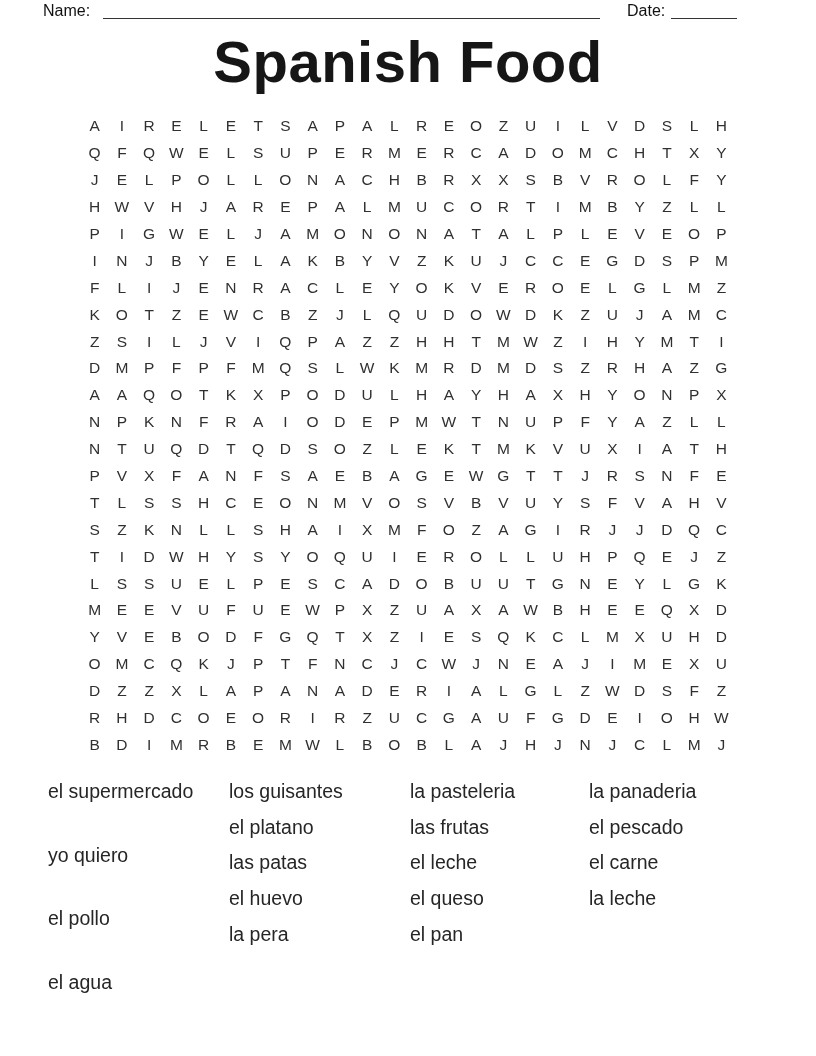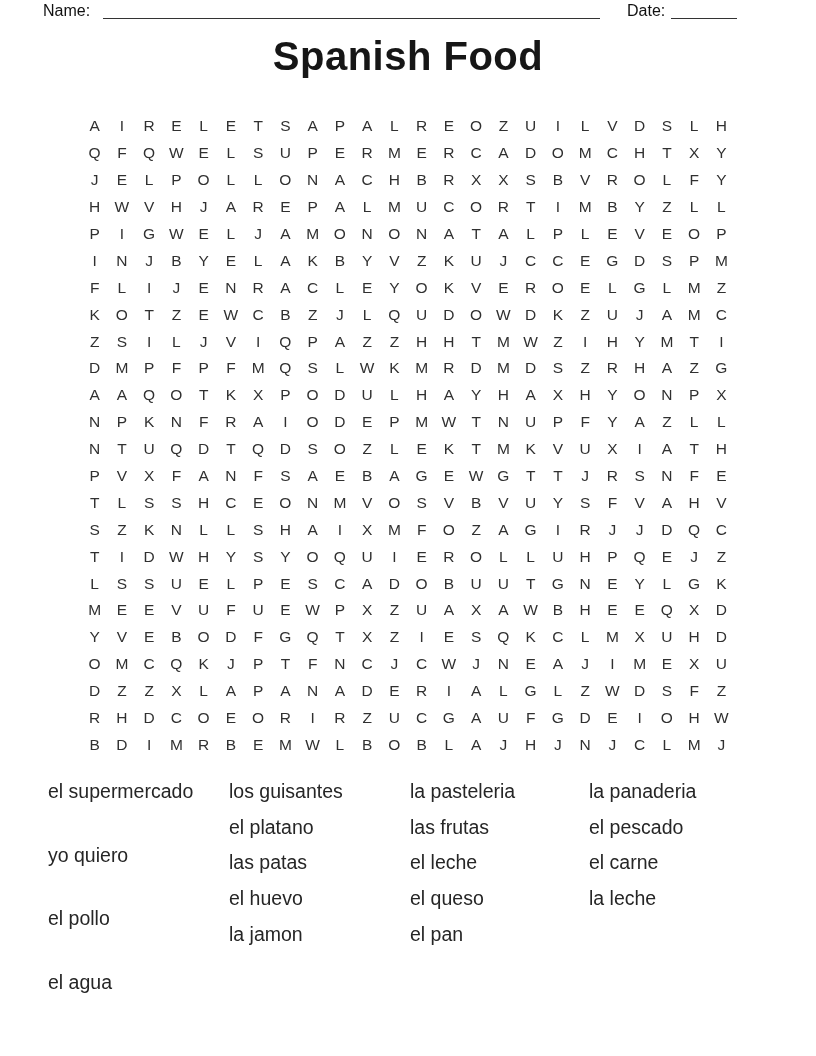--- a/index.html
+++ b/index.html
@@ -29,26 +29,26 @@
     position: absolute;
     top: 18px;
     border-bottom: 1.6px solid #333333;
     height: 0;
   }
   #name-line { left: 103px; width: 497px; }
   #date-line { left: 671px; width: 66px; }
   
   .title {
     position: absolute;
-    top: 34px;
+    top: 28px;
     left: 0;
     width: 100%;
     margin: 0;
     text-align: center;
-    font-size: 40px;
+    font-size: 58px;
     font-weight: 600;
     letter-spacing: 0.5px;
     color: #161616;
   }
   
   .ws-grid {
     position: absolute;
     top: 113px;
     left: 50%;
     transform: translateX(-50%);
@@ -683,21 +683,21 @@
         <div class="word-item">el supermercado</div>
         <div class="word-item">yo quiero</div>
         <div class="word-item">el pollo</div>
         <div class="word-item">el agua</div>
       </div>
       <div class="word-col word-col-1">
         <div class="word-item">los guisantes</div>
         <div class="word-item">el platano</div>
         <div class="word-item">las patas</div>
         <div class="word-item">el huevo</div>
-        <div class="word-item">la jamon</div>
+        <div class="word-item">la pera</div>
       </div>
       <div class="word-col word-col-2">
         <div class="word-item">la pasteleria</div>
         <div class="word-item">las frutas</div>
         <div class="word-item">el leche</div>
         <div class="word-item">el queso</div>
         <div class="word-item">el pan</div>
       </div>
       <div class="word-col word-col-3">
         <div class="word-item">la panaderia</div>

